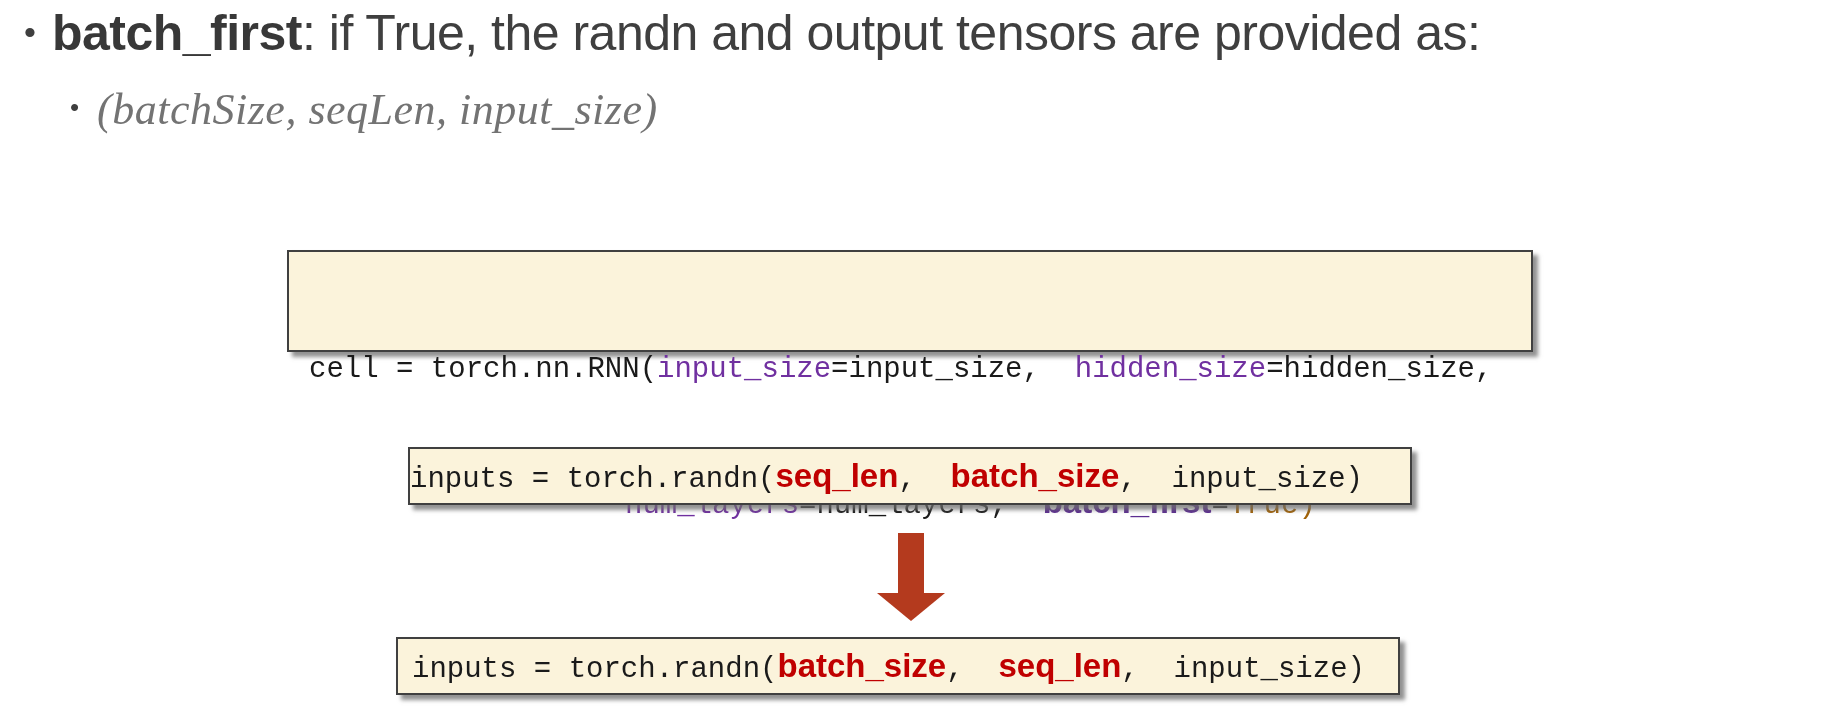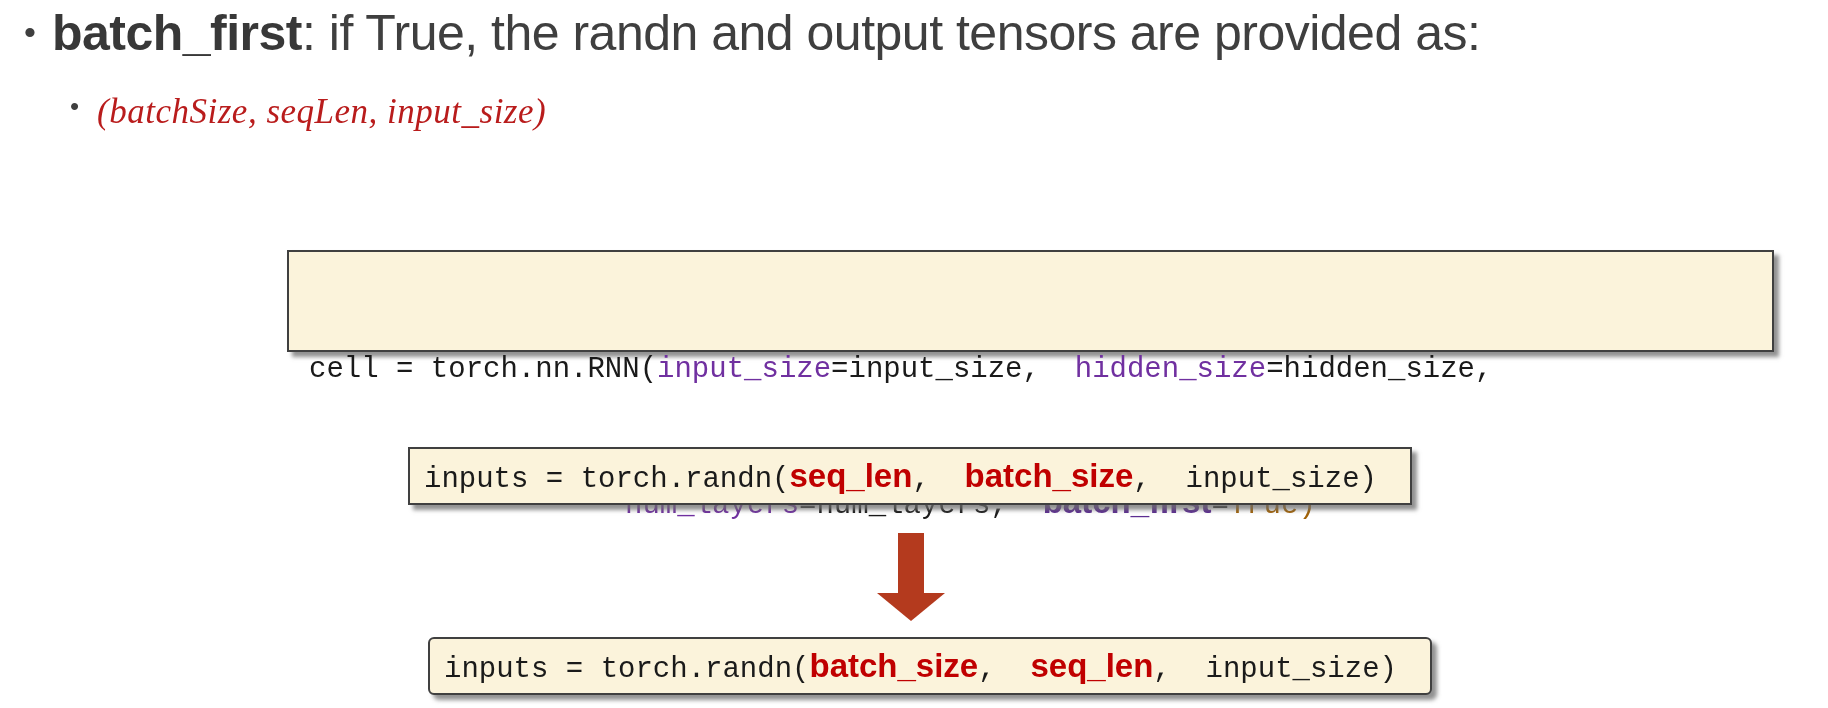--- a/index.html
+++ b/index.html
@@ -49,57 +49,55 @@
   .sub-bullet {
     font-size: 26px;
     color: #3f3f3f;
     margin-right: 18px;
     position: relative;
     top: -8px;
   }
   .sub-text {
     font-family: "Liberation Serif", serif;
     font-style: italic;
-    font-size: 35px;
-    color: #b91c1c;
+    font-size: 44px;
+    color: #737373;
     letter-spacing: 0.5px;
-    margin-top: 8px;
   }
 
   
   .code-box {
     position: absolute;
     background: #fbf3db;
     border: 2px solid #404040;
     box-shadow: 5px 5px 4px rgba(110,110,110,0.75);
     font-family: "Liberation Mono", monospace;
     color: #1a1a1a;
     white-space: pre;
   }
   .box-rnn {
     left: 287px; top: 250px;
-    width: 1487px; height: 102px;
+    width: 1246px; height: 102px;
     font-size: 29px;
     padding: 8px 0 0 20px;
     line-height: 44px;
   }
   .box-rnn .code-line2 { padding-left: 316px; }
   .box-inputs1 {
     left: 408px; top: 447px;
     width: 1004px; height: 58px;
     font-size: 29px;
-    padding-left: 14px;
     display: flex; align-items: center;
   }
   .box-inputs2 {
-    left: 428px; top: 637px;
+    left: 396px; top: 637px;
     width: 1004px; height: 58px;
     font-size: 29px;
     padding-left: 14px;
-    display: flex; align-items: center; border-radius: 6px;
+    display: flex; align-items: center;
   }
 
   .kw-purple { color: #7030a0; }
   .kw-purple-bold {
     color: #5c2d91;
     font-family: "Liberation Sans", sans-serif;
     font-weight: 700;
     font-size: 33px;
   }
   .kw-navy { color: #a16207; }

